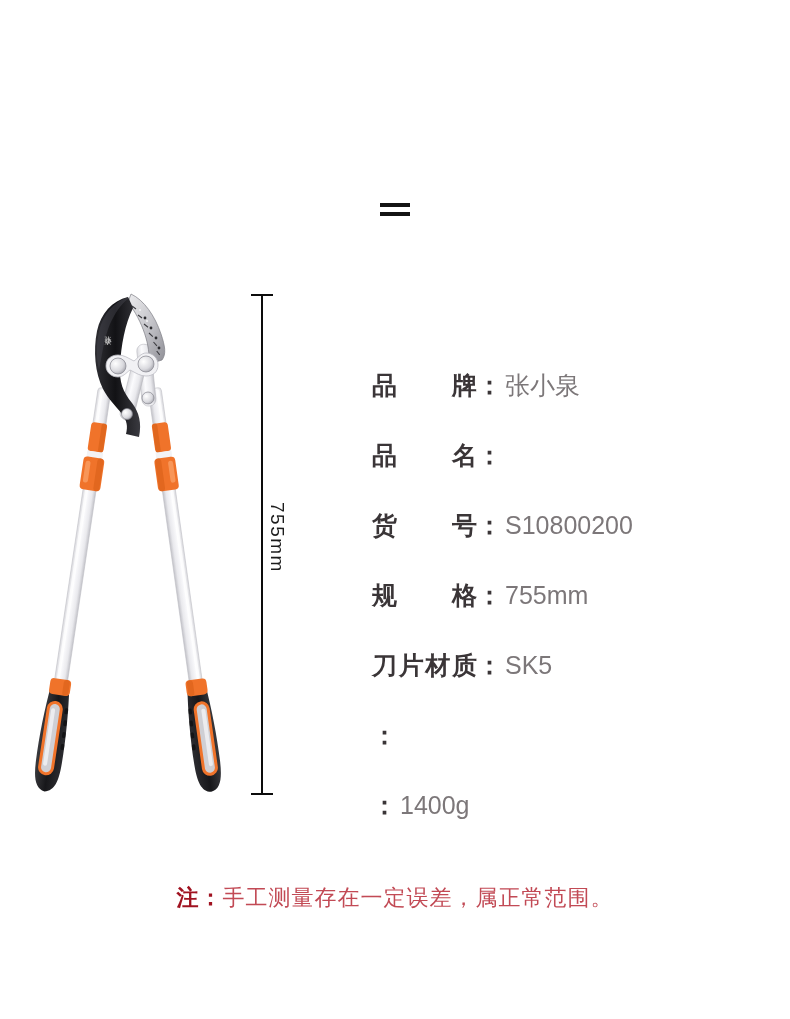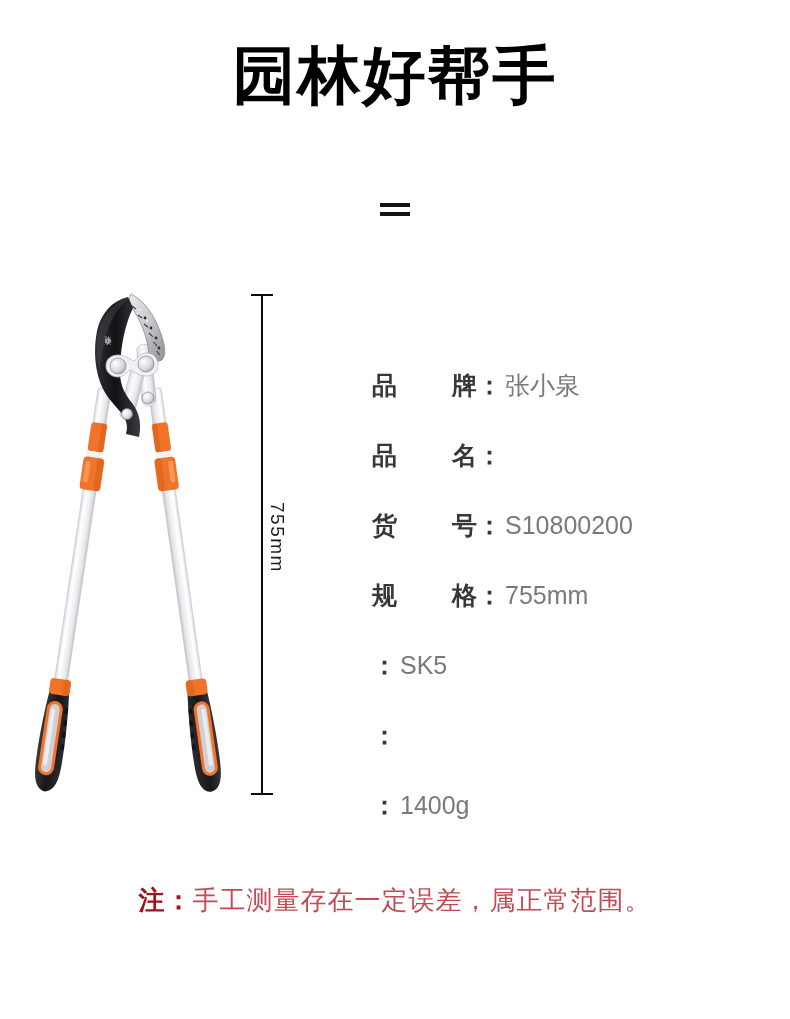--- a/index.html
+++ b/index.html
@@ -44,30 +44,29 @@
   .spec-row { display:flex; align-items:center; height:30px; margin-bottom:40px; font-size:25px; white-space:nowrap;margin-top:32px; }
   .spec-label {
     display:inline-block; width:105px;
     text-align:justify; text-align-last:justify;
     font-weight:700; color:#3a3537;
   }
   .spec-colon { font-weight:700; color:#3a3537; }
   .spec-value { margin-left:3px; color:#7c7779; font-weight:400; }
 
   
-  .note { position:absolute; top:883px; left:0; width:100%; text-align:center; font-size:26px; letter-spacing:1px; }
+  .note { position:absolute; top:883px; left:0; width:100%; text-align:center; font-size:22px; letter-spacing:1px; }
   .note-prefix { color:#a01220; font-weight:700; }
   .note-text { color:#c24a55; font-weight:400; }
 </style>
 </head>
 <body>
 
 <div class="canvas">
 
-  <div class="title">园林好帮手</div>
   <div class="eq-bar eq-1"></div>
   <div class="eq-bar eq-2"></div>
 
   <svg class="figure-svg" viewBox="0 0 235 515" role="img">
     <defs>
       <linearGradient id="tubeGrad" x1="0" y1="0" x2="1" y2="0">
         <stop offset="0" stop-color="#dcdce0"></stop>
         <stop offset="0.35" stop-color="#fbfbfd"></stop>
         <stop offset="0.75" stop-color="#e9e9ed"></stop>
         <stop offset="1" stop-color="#c2c2c8"></stop>
@@ -181,20 +180,21 @@
       <span class="spec-label">货号</span>
         <span class="spec-colon">：</span>
       <span class="spec-value">S10800200</span>
     </div>
     <div class="spec-row">
       <span class="spec-label">规格</span>
         <span class="spec-colon">：</span>
       <span class="spec-value">755mm</span>
     </div>
     <div class="spec-row">
+      <span class="spec-label">刀片材质</span>
         <span class="spec-colon">：</span>
       <span class="spec-value">SK5</span>
     </div>
     <div class="spec-row">
         <span class="spec-colon">：</span>
     </div>
     <div class="spec-row">
         <span class="spec-colon">：</span>
       <span class="spec-value">1400g</span>
     </div>

